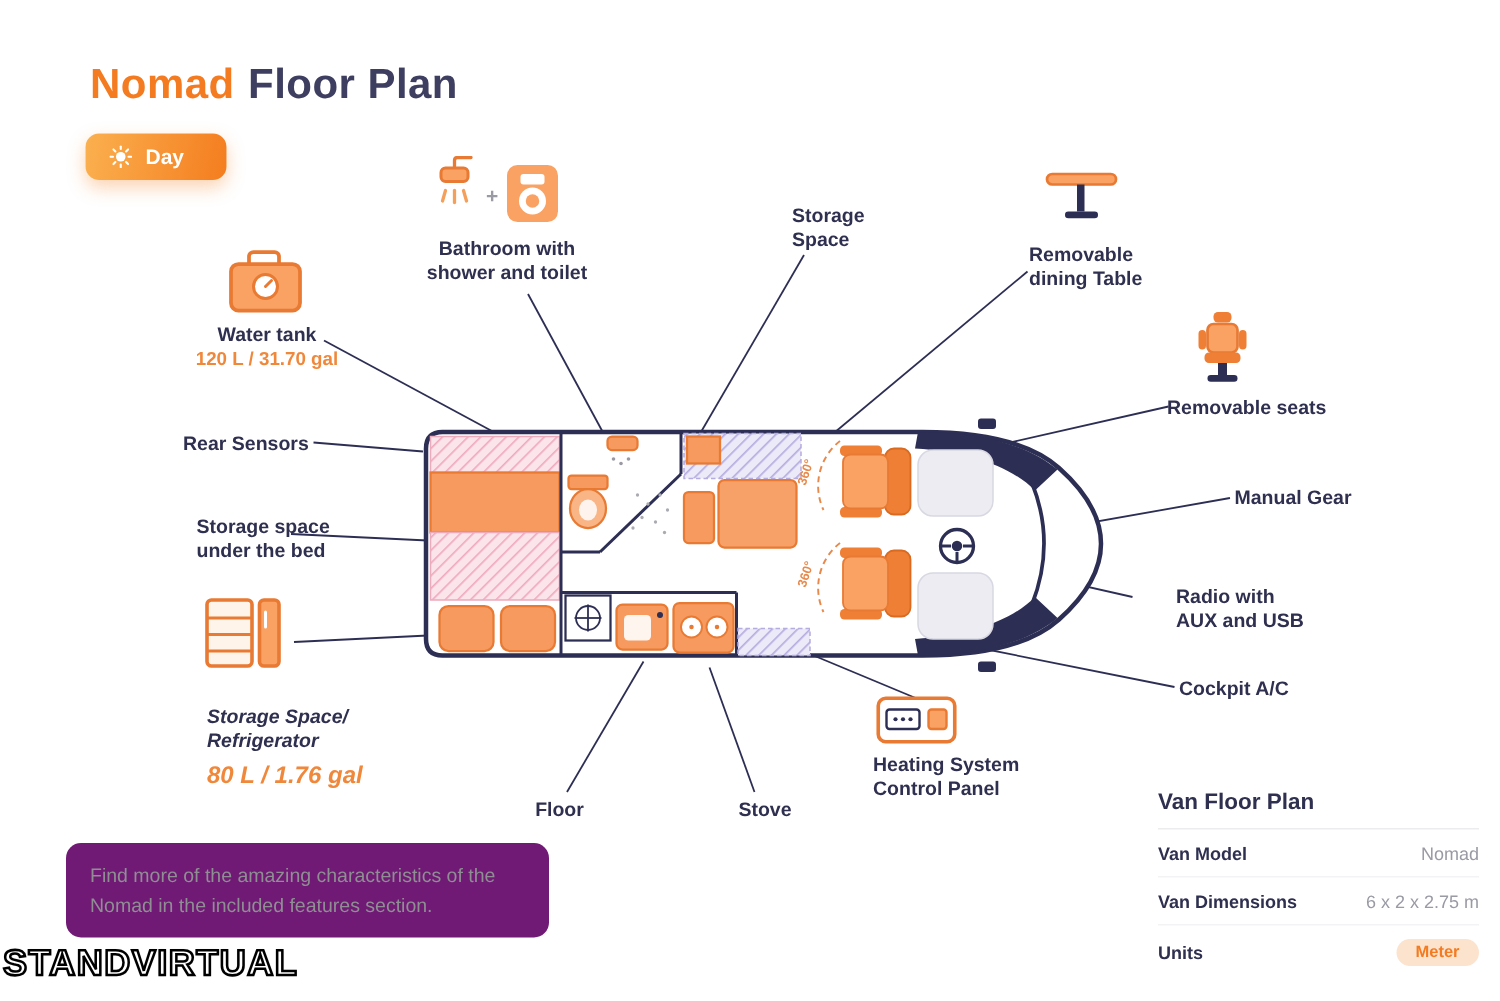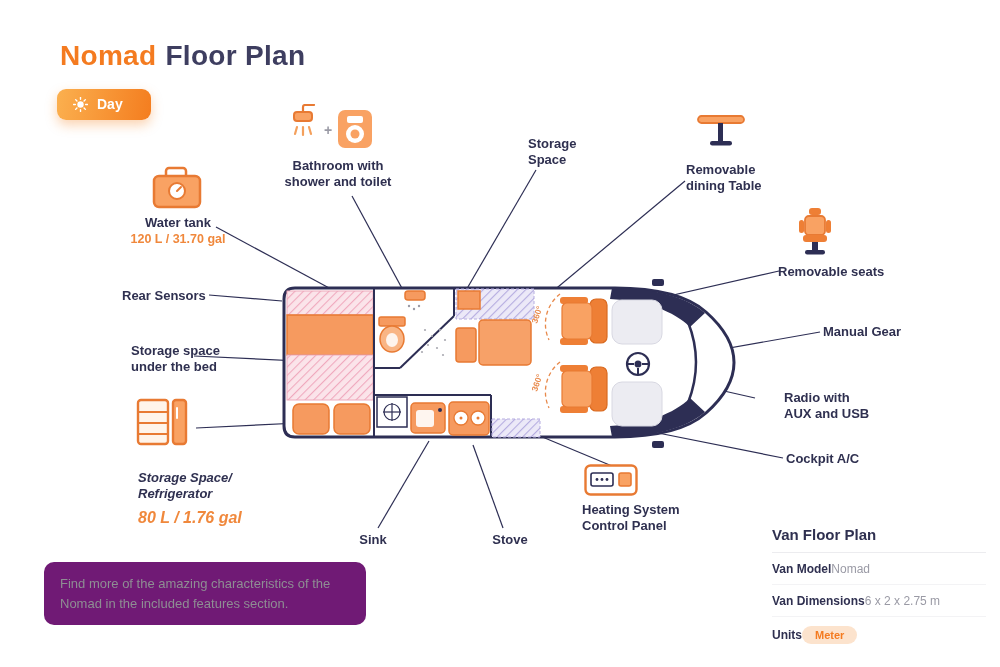--- a/index.html
+++ b/index.html
@@ -35,21 +35,21 @@
   svg.overlay { position:absolute; inset:0; }
 
   .note {
     position:absolute; left:44px; top:562px; width:322px;
     background:#701a75; border-radius:10px; padding:12px 16px;
     color:#8E8E93; font-size:13px; line-height:1.5; font-weight:400;
   }
 
   .info-panel { position:absolute; left:772px; top:526px; width:214px; font-size:12px; }
   .info-title { font-size:15px; font-weight:700; color:#2F3050; padding-bottom:9px; border-bottom:1px solid #ECECEF; }
-  .info-row { display:flex; align-items:center; padding:9px 0 8px 0; border-bottom:1px solid #F3F3F5; }
+  .info-row { display:flex; justify-content:space-between; align-items:center; padding:9px 0 8px 0; border-bottom:1px solid #F3F3F5; }
   .info-label { font-weight:700; color:#2F3050; }
   .info-value { color:#9A9AA5; }
   .unit-badge { background:#FCE3CD; color:#F47B20; font-weight:700; font-size:11px; padding:3px 13px; border-radius:11px; cursor:pointer; }
 
   .watermark {
     position:absolute; left:2px; top:629px;
     font-size:24px; font-weight:800; letter-spacing:1px; text-transform:uppercase;
     color:#fff; -webkit-text-stroke:1.7px #000;
     text-shadow:0 0 1px #000;
   }
@@ -292,35 +292,36 @@
   <div class="label" style="left:138px; top:470px; width:108px;font-style:italic;">
     <div>Storage Space/ Refrigerator</div>
     <div class="capacity">80 L / 1.76 gal</div>
   </div>
 
   <div class="label" style="left:778px; top:264px; width:110px;">Removable seats</div>
   <div class="label" style="left:823px; top:324px; width:90px;">Manual Gear</div>
   <div class="label" style="left:758px; top:390px; width:92px;margin-left:26px;">Radio with AUX and USB</div>
   <div class="label" style="left:786px; top:451px; width:90px;">Cockpit A/C</div>
   <div class="label" style="left:582px; top:502px; width:104px;">Heating System Control Panel</div>
-  <div class="label center" style="left:345px; top:532px; width:56px;">Sink</div>
+  <div class="label center" style="left:345px; top:532px; width:56px;">Floor</div>
   <div class="label center" style="left:482px; top:532px; width:56px;">Stove</div>
 
   <div class="note">Find more of the amazing characteristics of the Nomad in the included features section.</div>
 
   <div class="info-panel">
     <div class="info-title">Van Floor Plan</div>
     <div class="info-row">
       <span class="info-label">Van Model</span>
       <span class="info-value">Nomad</span>
     </div>
     <div class="info-row">
       <span class="info-label">Van Dimensions</span>
       <span class="info-value">6 x 2 x 2.75 m</span>
     </div>
     <div class="info-row" style="border-bottom:none;">
       <span class="info-label">Units</span>
       <span class="unit-badge">Meter</span>
     </div>
   </div>
 
+  <div class="watermark">STANDVIRTUAL</div>
 
 </div>
 
 </body></html>

